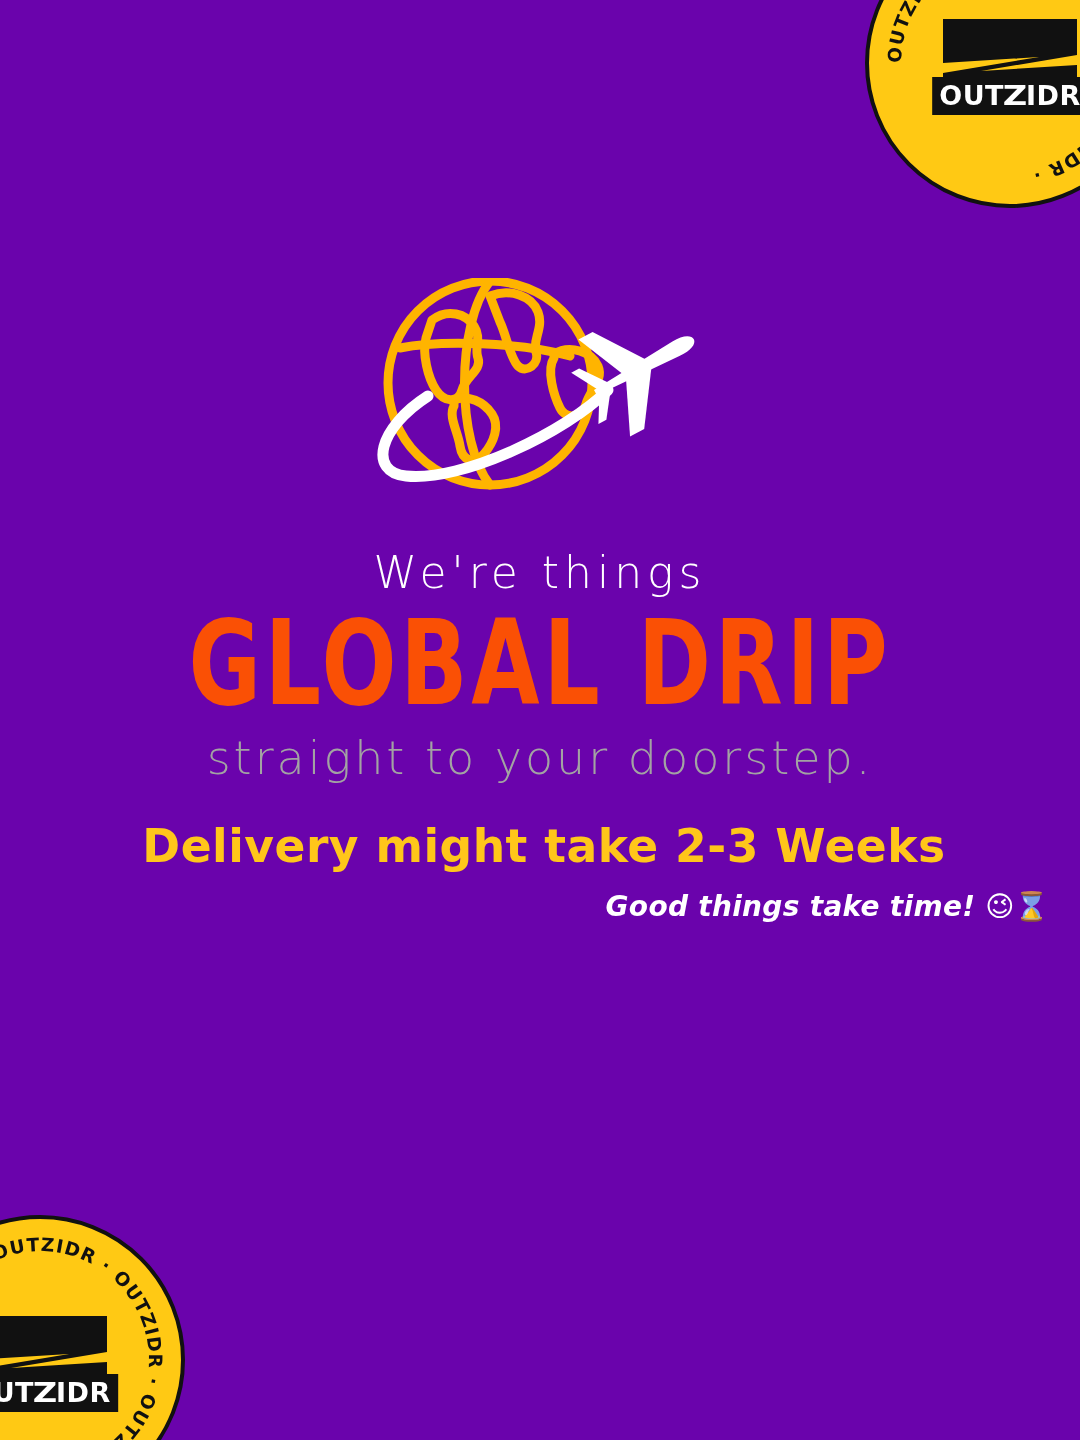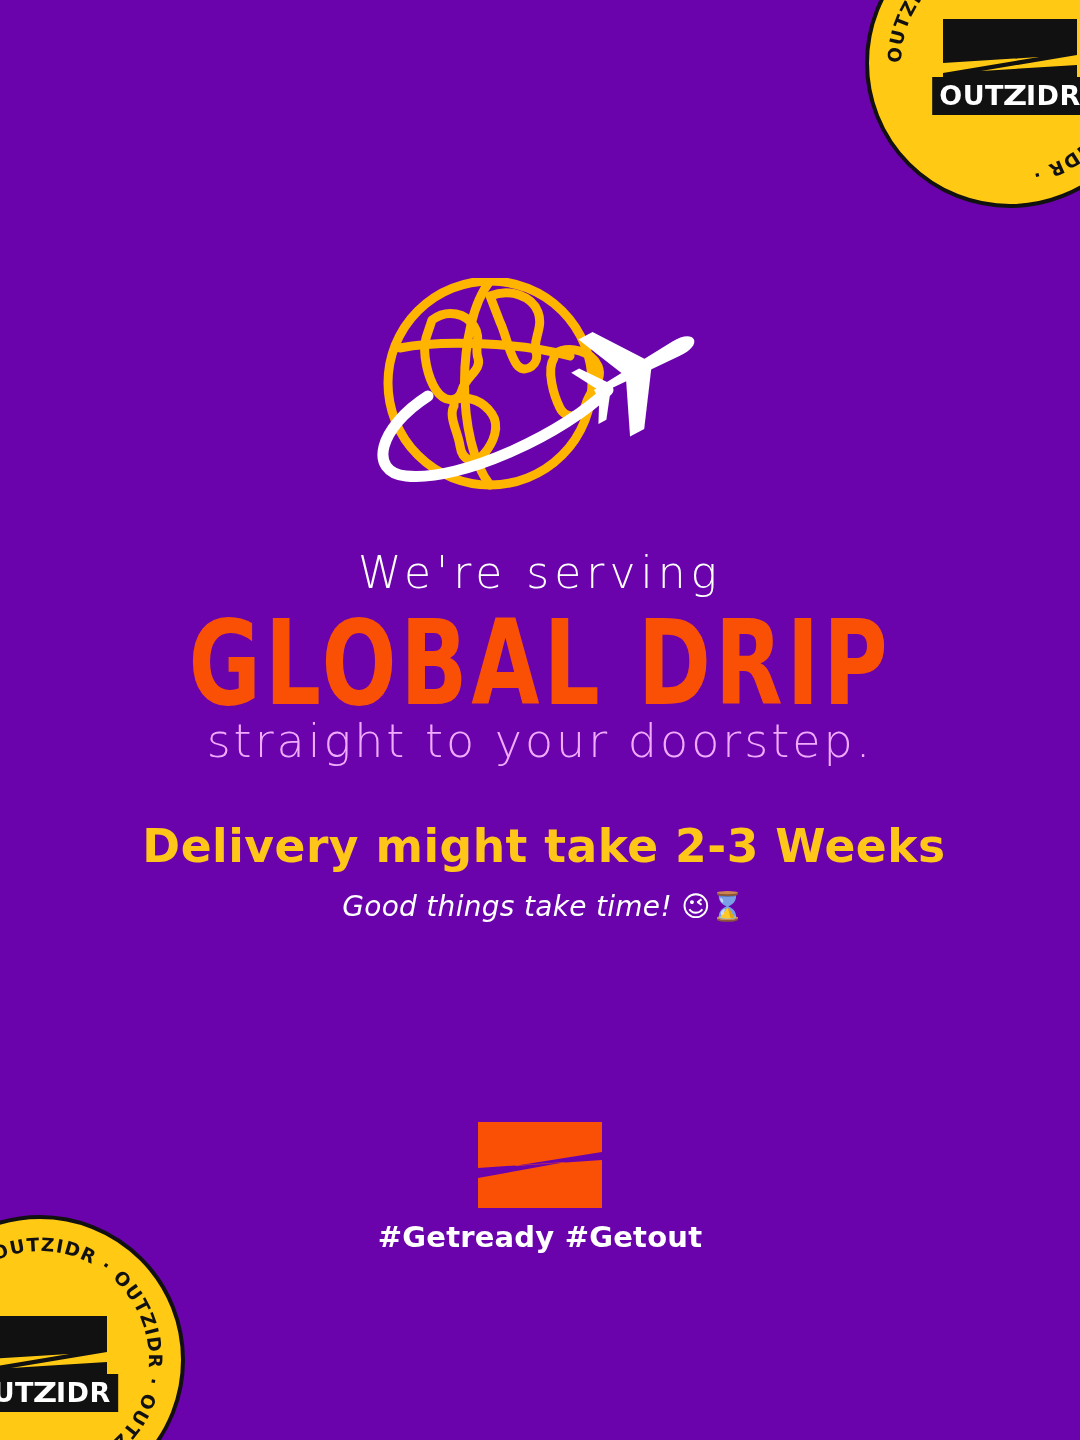--- a/index.html
+++ b/index.html
@@ -120,26 +120,26 @@
     font-size: 96px;
     font-weight: bold;
     letter-spacing: 4px;
     line-height: 1.0;
     margin-top: 6px;
     transform: scaleX(0.92) scaleY(1.22);
     transform-origin: center top;
     font-family: "DejaVu Sans", "Liberation Sans", sans-serif;
   }
   .line-doorstep {
-    color: #f0abfc;
+    color: #a3a3a3;
     font-size: 46px;
     font-weight: 300;
     letter-spacing: 3px;
     line-height: 1.15;
-    margin-top: 14px;
+    margin-top: 31px;
     font-family: "DejaVu Sans", "Liberation Sans", sans-serif;
   }
 
   .delivery {
     position: absolute;
     left: 8px;
     right: 0;
     top: 820px;
     text-align: center;
     padding: 0 30px;
@@ -148,25 +148,26 @@
     color: #FFC61A;
     font-size: 47px;
     font-weight: bold;
     letter-spacing: 0.5px;
     line-height: 1.1;
     transform: scaleX(0.97);
   }
   .delivery-sub {
     color: #ffffff;
     font-size: 28px;
-    font-weight: normal;
+    font-weight: bold;
     font-style: italic;
     letter-spacing: 0.3px;
     margin-top: 18px;
     line-height: 1.2;
+    text-align: right;
   }
   .delivery-sub .emoji {
     font-style: normal;
     font-family: "DejaVu Sans", sans-serif;
   }
 
   
   .footer {
     position: absolute;
     left: 0;
@@ -234,38 +235,32 @@
         <path d="M 0,0 L 92,-6 C 104,-7 112,-3 112,2 C 112,7 104,11 92,10 L 0,6 Z" fill="#ffffff"></path>
         <path d="M 34,2 L 10,-52 L 26,-52 L 62,0 Z" fill="#ffffff"></path>
         <path d="M 34,4 L 10,58 L 26,58 L 62,6 Z" fill="#ffffff"></path>
         <path d="M 4,2 L -12,-26 L -3,-26 L 16,0 Z" fill="#ffffff"></path>
         <path d="M 4,4 L -12,32 L -3,32 L 16,6 Z" fill="#ffffff"></path>
       </g>
     </svg>
   </div>
 
   <div class="copy">
-    <div class="line-serving">We're serving</div>
+    <div class="line-serving">We're things</div>
     <div class="line-global">GLOBAL DRIP</div>
     <div class="line-doorstep">straight to your doorstep.</div>
   </div>
 
   <div class="delivery">
     <div class="delivery-main">Delivery might take 2-3 Weeks</div>
     <div class="delivery-sub"><span>Good things take time!</span>
       <span class="emoji">😉⌛</span>
     </div>
   </div>
 
-  <div class="footer">
-    <svg class="footer-z" width="124" height="86" viewBox="0 0 124 86">
-      <polygon points="0,0 124,0 124,30 36,44 124,38 124,86 0,86 0,56 88,40 0,46" fill="#FA5005"></polygon>
-    </svg>
-    <div class="footer-tag">#Getready #Getout</div>
-  </div>
 
   <div class="badge badge-bl">
     <svg class="badge-ring" viewBox="0 0 290 290">
       <defs>
         <path id="ringpath-bl" d="M 145,145 m -112,0 a 112,112 0 1,1 224,0 a 112,112 0 1,1 -224,0"></path>
       </defs>
       <text>
         <textPath href="#ringpath-bl" startOffset="0%">OUTZIDR · OUTZIDR · OUTZIDR · OUTZIDR · </textPath>
       </text>
     </svg>

